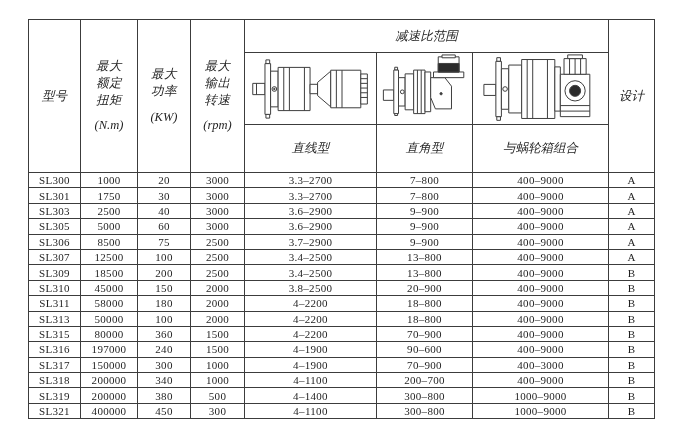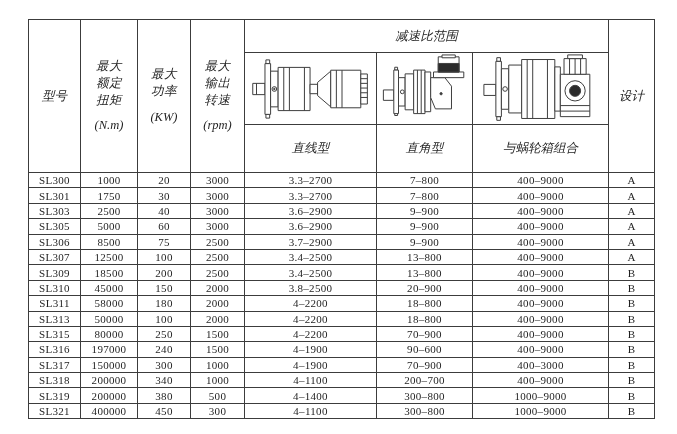--- a/index.html
+++ b/index.html
@@ -251,21 +251,21 @@
           <td>100</td>
           <td>2000</td>
           <td>4–2200</td>
           <td>18–800</td>
           <td>400–9000</td>
           <td>B</td>
         </tr>
         <tr>
           <td>SL315</td>
           <td>80000</td>
-          <td>250</td>
+          <td>360</td>
           <td>1500</td>
           <td>4–2200</td>
           <td>70–900</td>
           <td>400–9000</td>
           <td>B</td>
         </tr>
         <tr>
           <td>SL316</td>
           <td>197000</td>
           <td>240</td>

